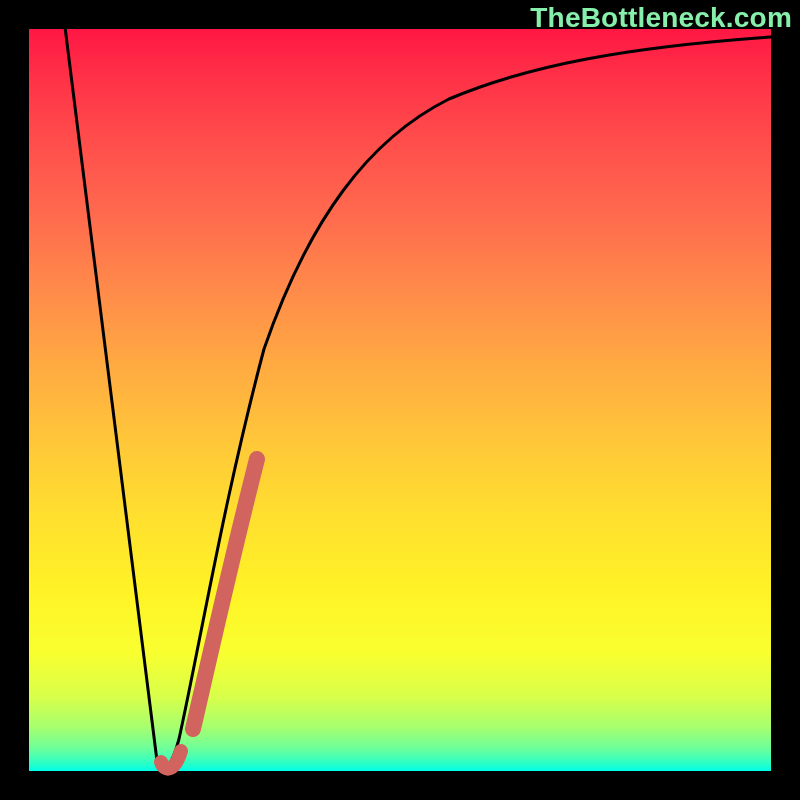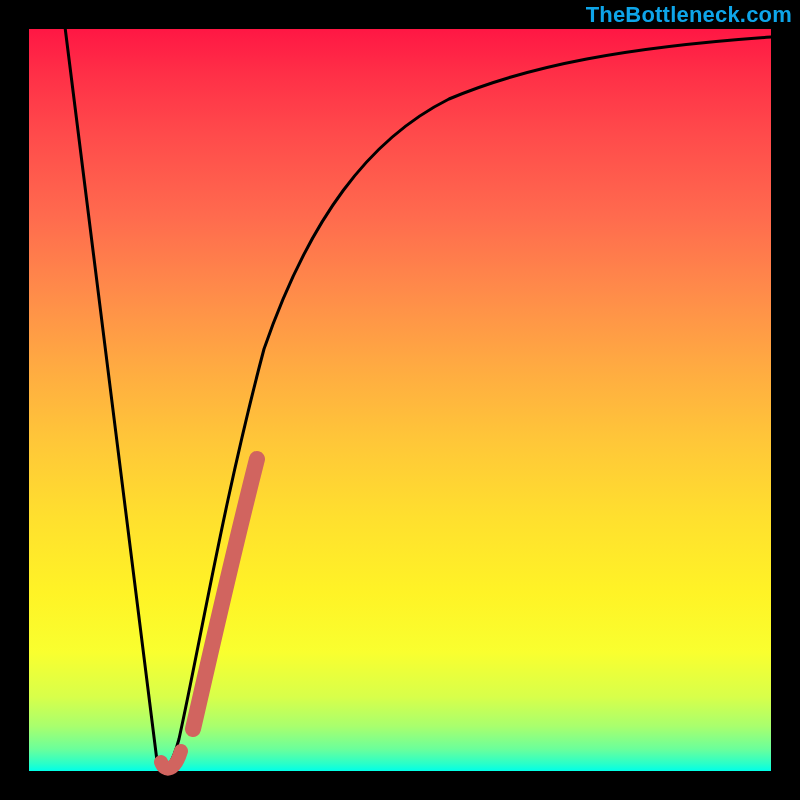--- a/index.html
+++ b/index.html
@@ -48,23 +48,23 @@
     top: 29px;
     width: 742px;
     height: 742px;
     overflow: visible;
   }
   .watermark {
     position: absolute;
     top: 2px;
     right: 8px;
     font-family: Arial, Helvetica, sans-serif;
-    font-size: 22px;
+    font-size: 28px;
     font-weight: bold;
-    color: #0ea5e9;
+    color: #86efac;
     letter-spacing: 0.2px;
     user-select: none;
   }
 </style>
 </head>
 <body>
 
 <div class="frame">
   <div class="plot"></div>
 

